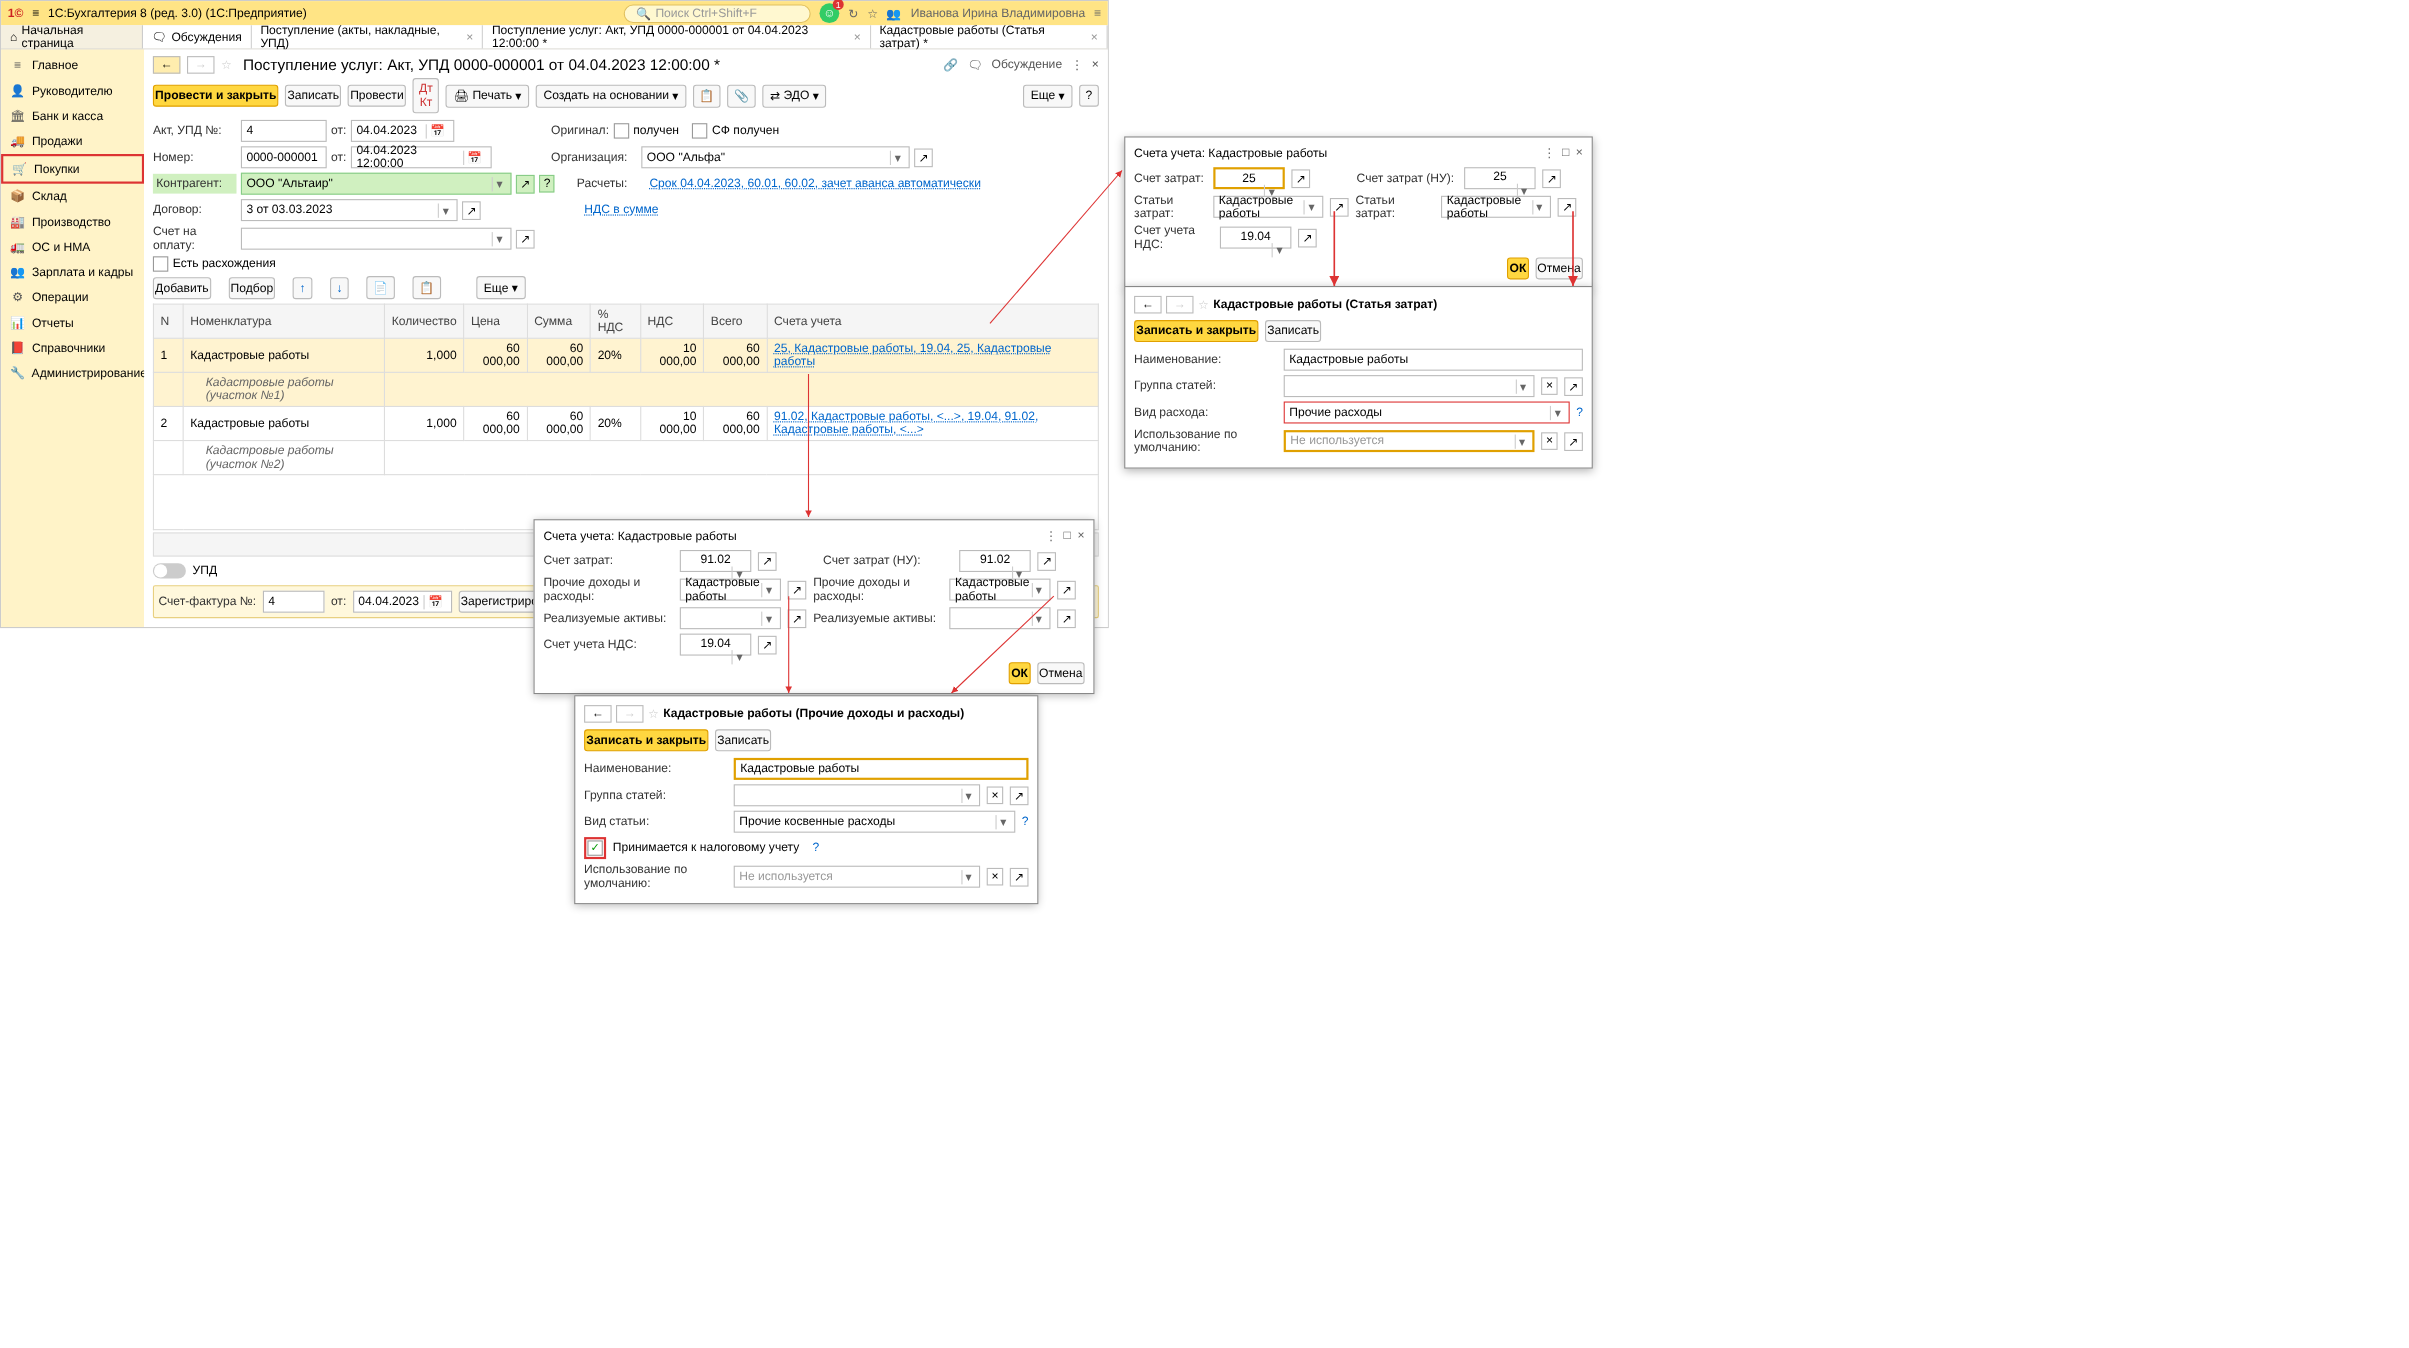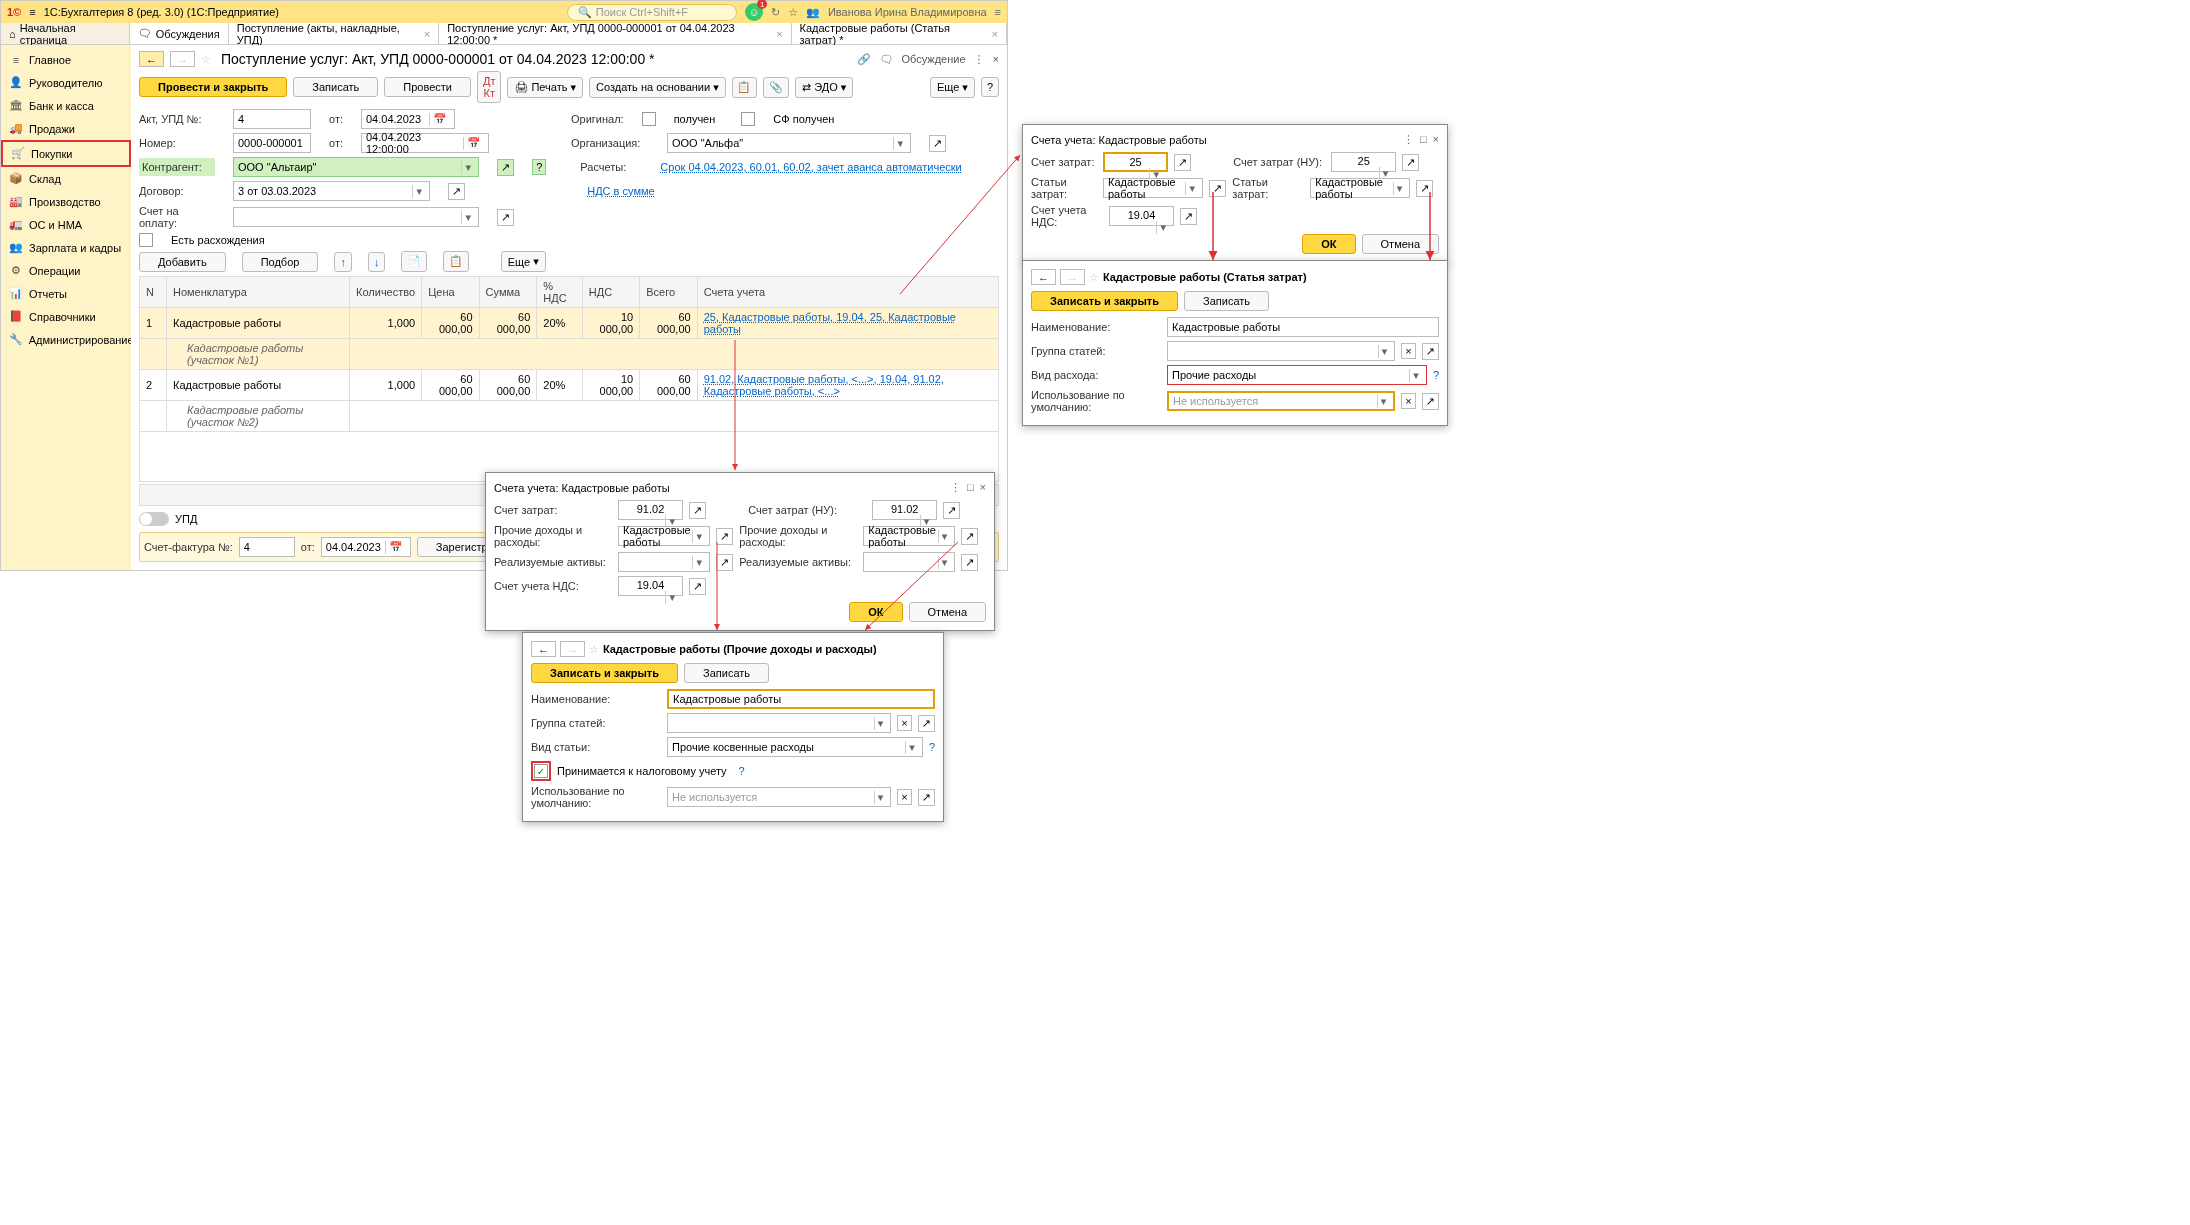--- a/index.html
+++ b/index.html
@@ -29,26 +29,26 @@
   
   .doc-area { flex: 1; background: #fff; padding: 6px 8px 8px; position: relative; }
   
   .doc-header { display: flex; align-items: center; gap: 6px; margin-bottom: 4px; }
   .nav-btn { border: 1px solid #bbb; background: #fff; padding: 1px 6px; cursor: pointer; }
   .nav-btn.yellow { background: #ffedae; }
   .doc-title { font-size: 14px; font-weight: normal; margin-left: 4px; }
   .header-right { margin-left: auto; display: flex; gap: 8px; align-items: center; color: #555; }
   
   .toolbar { display: flex; gap: 6px; margin-bottom: 6px; align-items: center; flex-wrap: wrap; }
-  .btn { border: 1px solid #bbb; background: #f8f8f8; padding: 3px 18px; cursor: pointer; border-radius: 3px; }
+  .btn { border: 1px solid #bbb; background: #f8f8f8; padding: 3px 1px; cursor: pointer; border-radius: 3px; }
   .btn.primary { background: #ffd740; border-color: #e0a000; font-weight: bold; }
   .btn.icon-only { padding: 3px 5px; }
   .btn.small-combo { padding: 3px 6px; display: flex; align-items: center; gap: 3px; }
   .toolbar .spacer { flex: 1; }
-  .form-row { display: flex; gap: 18px; align-items: center; margin-bottom: 4px; }
+  .form-row { display: flex; gap: 4px; align-items: center; margin-bottom: 4px; }
   .lbl { color: #333; }
   .inp { border: 1px solid #bbb; padding: 2px 4px; background: #fff; height: 20px; }
   .inp.combo { display: flex; align-items: center; }
   .inp.combo .arrow { margin-left: auto; color: #666; padding: 0 3px; border-left: 1px solid #ccc; }
   .link-btn { border: 1px solid #bbb; padding: 1px 3px; background: #fff; }
   .lnk { color: #06c; text-decoration: underline; cursor: pointer; }
   .lnk.dotted { text-decoration-style: dotted; }
   .green-field { background: #d0f0c0 !important; border-color: #8c8 !important; }
   
   .table-toolbar { display: flex; gap: 16px; margin: 4px 0; align-items: center; }

